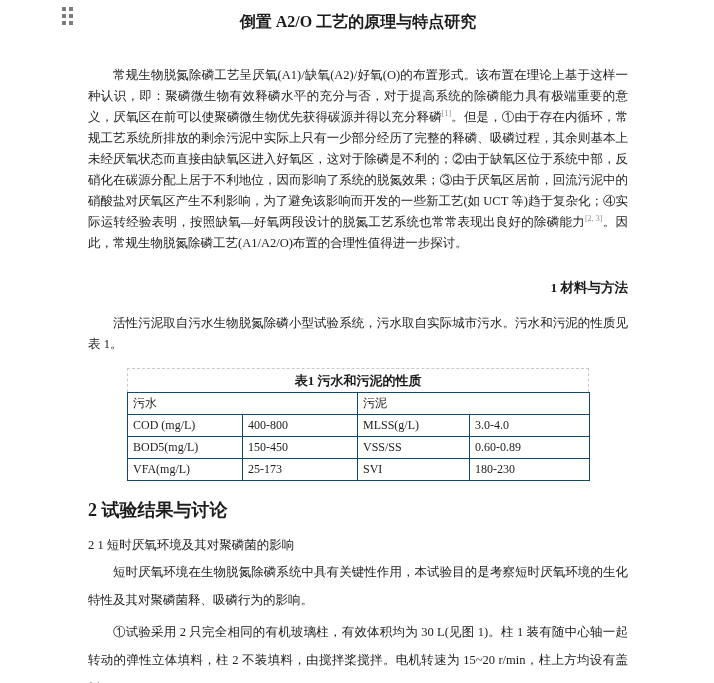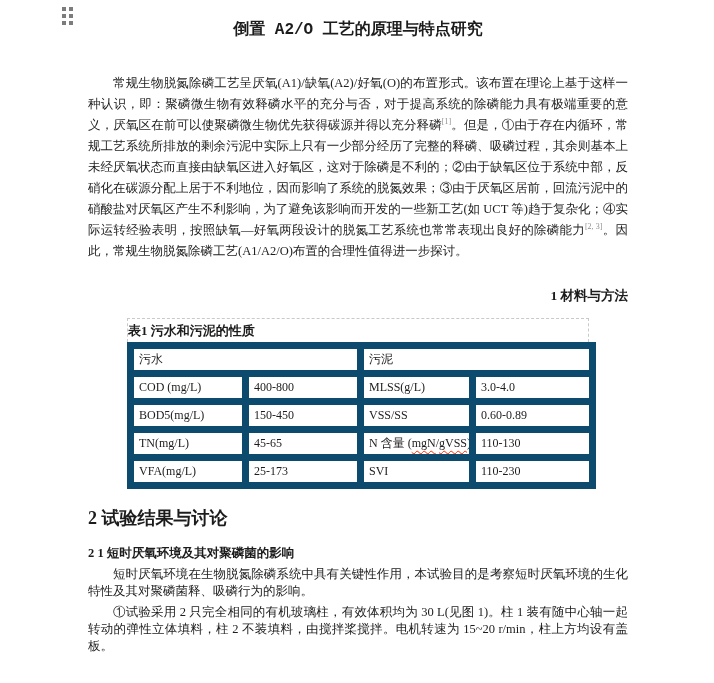--- a/index.html
+++ b/index.html
@@ -7,39 +7,39 @@
     width:714px;height:683px;background:#ffffff;position:relative;overflow:hidden;
     font-family:"Liberation Serif","DejaVu Serif",serif;color:#1c1c1c;
   }
   .drag-handle{
     position:absolute;left:62px;top:7px;
     display:grid;grid-template-columns:repeat(2,4px);grid-auto-rows:4px;gap:3px;
     cursor:grab;
   }
   .drag-handle i{display:block;width:3.5px;height:3.5px;background:#7c7c7c;}
   .doc{padding:6px 86px 0 88px;}
-  .title{font-size:16px;font-weight:bold;text-align:center;margin:12px;line-height:24px;font-family:Liberation Mono, monospace;}
+  .title{font-size:16px;font-weight:bold;text-align:center;margin:4px;line-height:24px;}
   .para{font-size:12.5px;line-height:21px;text-align:justify;text-indent:2em;margin:0;}
   .intro{margin-top:31px;}
   sup.ref{font-size:8px;color:#8f8f8f;line-height:0;}
   .h1{font-size:13.5px;font-weight:bold;margin:25px 0 0;text-align:right;}
   .s1-para{margin-top:16px;}
   .tablewrap{width:462px;margin:13px auto 0;}
   .caption{
     border:1px dashed #c9c9c9;border-bottom:none;
-    font-weight:bold;font-size:13px;padding:3px 0 2px;
+    font-weight:bold;text-align:center;font-size:13px;padding:3px 0 2px;
   }
   table{border-collapse:collapse;width:100%;font-size:12px;table-layout:fixed;}
   th,td{
-    border:7px solid #0c4a6e;padding:1px 5px;font-weight:normal;
+    border:1px solid #0c4a6e;padding:1px 5px;font-weight:normal;
     text-align:left;height:19px;overflow:hidden;white-space:nowrap;
   }
   .h2{font-size:18px;font-weight:bold;margin:17px 0 0;}
-  .h3{font-size:12.5px;font-weight:bold;margin:15px 0 0;}
-  .s2-para{line-height:17px;margin-top:4px;}
+  .h3{font-size:12.5px;font-weight:normal;margin:15px 0 0;}
+  .s2-para{line-height:28px;margin-top:4px;}
   .wavy{
     text-decoration:underline;
     text-decoration-style:wavy;
     text-decoration-color:#ff2a00;
     text-decoration-thickness:1px;
     text-underline-offset:3px;
   }
 </style>
 </head>
 <body>
@@ -54,20 +54,21 @@
 </span>
 
 <div class="doc">
 
   <h1 class="title">倒置 A2/O 工艺的原理与特点研究</h1>
 
   <p class="para intro"><span>常规生物脱氮除磷工艺呈厌氧(A1)/缺氧(A2)/好氧(O)的布置形式。该布置在理论上基于这样一种认识，即：聚磷微生物有效释磷水平的充分与否，对于提高系统的除磷能力具有极端重要的意义，厌氧区在前可以使聚磷微生物优先获得碳源并得以充分释磷</span><sup class="ref">[1]</sup><span>。但是，①由于存在内循环，常规工艺系统所排放的剩余污泥中实际上只有一少部分经历了完整的释磷、吸磷过程，其余则基本上未经厌氧状态而直接由缺氧区进入好氧区，这对于除磷是不利的；②由于缺氧区位于系统中部，反硝化在碳源分配上居于不利地位，因而影响了系统的脱氮效果；③由于厌氧区居前，回流污泥中的硝酸盐对厌氧区产生不利影响，为了避免该影响而开发的一些新工艺(如 UCT 等)趋于复杂化；④实际运转经验表明，按照缺氧—好氧两段设计的脱氮工艺系统也常常表现出良好的除磷能力</span><sup class="ref">[2, 3]</sup><span>。因此，常规生物脱氮除磷工艺(A1/A2/O)布置的合理性值得进一步探讨。</span></p>
 
   <h2 class="h1">1 材料与方法</h2>
 
+  <p class="para s1-para">活性污泥取自污水生物脱氮除磷小型试验系统，污水取自实际城市污水。污水和污泥的性质见表 1。</p>
 
   <div class="tablewrap">
     <div class="caption">表1  污水和污泥的性质</div>
     <table>
       <colgroup>
           <col style="width:115px">
           <col style="width:115px">
           <col style="width:112px">
           <col style="width:120px">
         </colgroup>
@@ -84,30 +85,24 @@
             <td><span>MLSS(g/L)</span></td>
             <td>3.0-4.0</td>
           </tr>
           <tr>
             <td>BOD5(mg/L)</td>
             <td>150-450</td>
             <td><span>VSS/SS</span></td>
             <td>0.60-0.89</td>
           </tr>
           <tr>
-            <td>TN(mg/L)</td>
-            <td>45-65</td>
-            <td><span>N 含量 (</span><span class="wavy">mgN</span><span>/</span><span class="wavy">gVSS</span><span>)</span></td>
-            <td>110-130</td>
-          </tr>
-          <tr>
             <td>VFA(mg/L)</td>
             <td>25-173</td>
             <td><span>SVI</span></td>
-            <td>110-230</td>
+            <td>180-230</td>
           </tr>
         </tbody>
     </table>
   </div>
 
   <h2 class="h2">2 试验结果与讨论</h2>
 
   <h3 class="h3">2 1 短时厌氧环境及其对聚磷菌的影响</h3>
 
   <p class="para s2-para">短时厌氧环境在生物脱氮除磷系统中具有关键性作用，本试验目的是考察短时厌氧环境的生化特性及其对聚磷菌释、吸磷行为的影响。</p>

